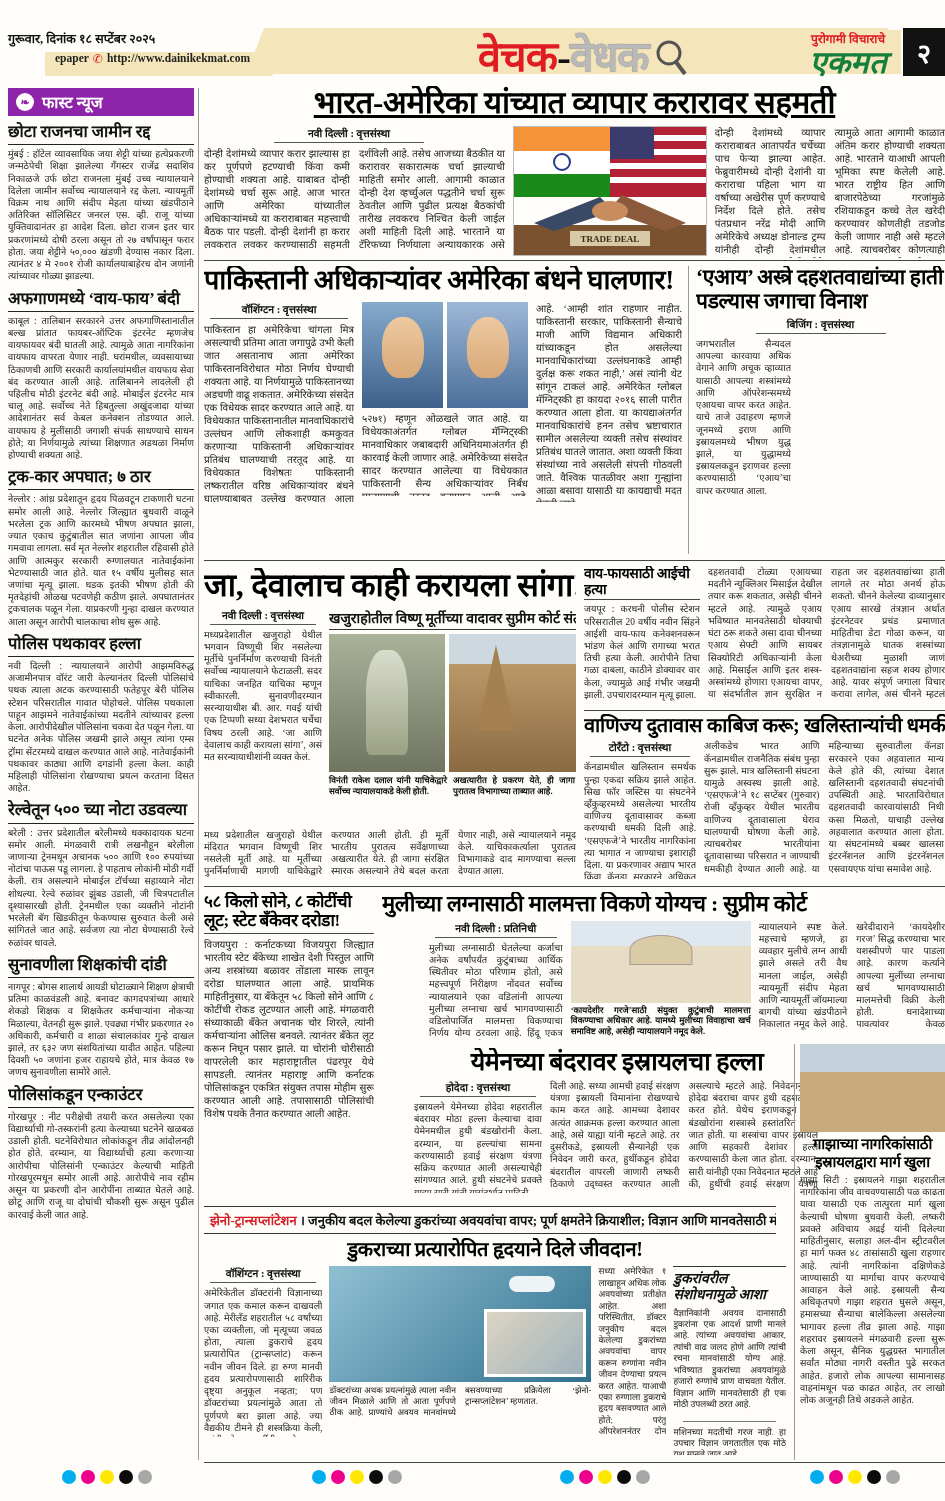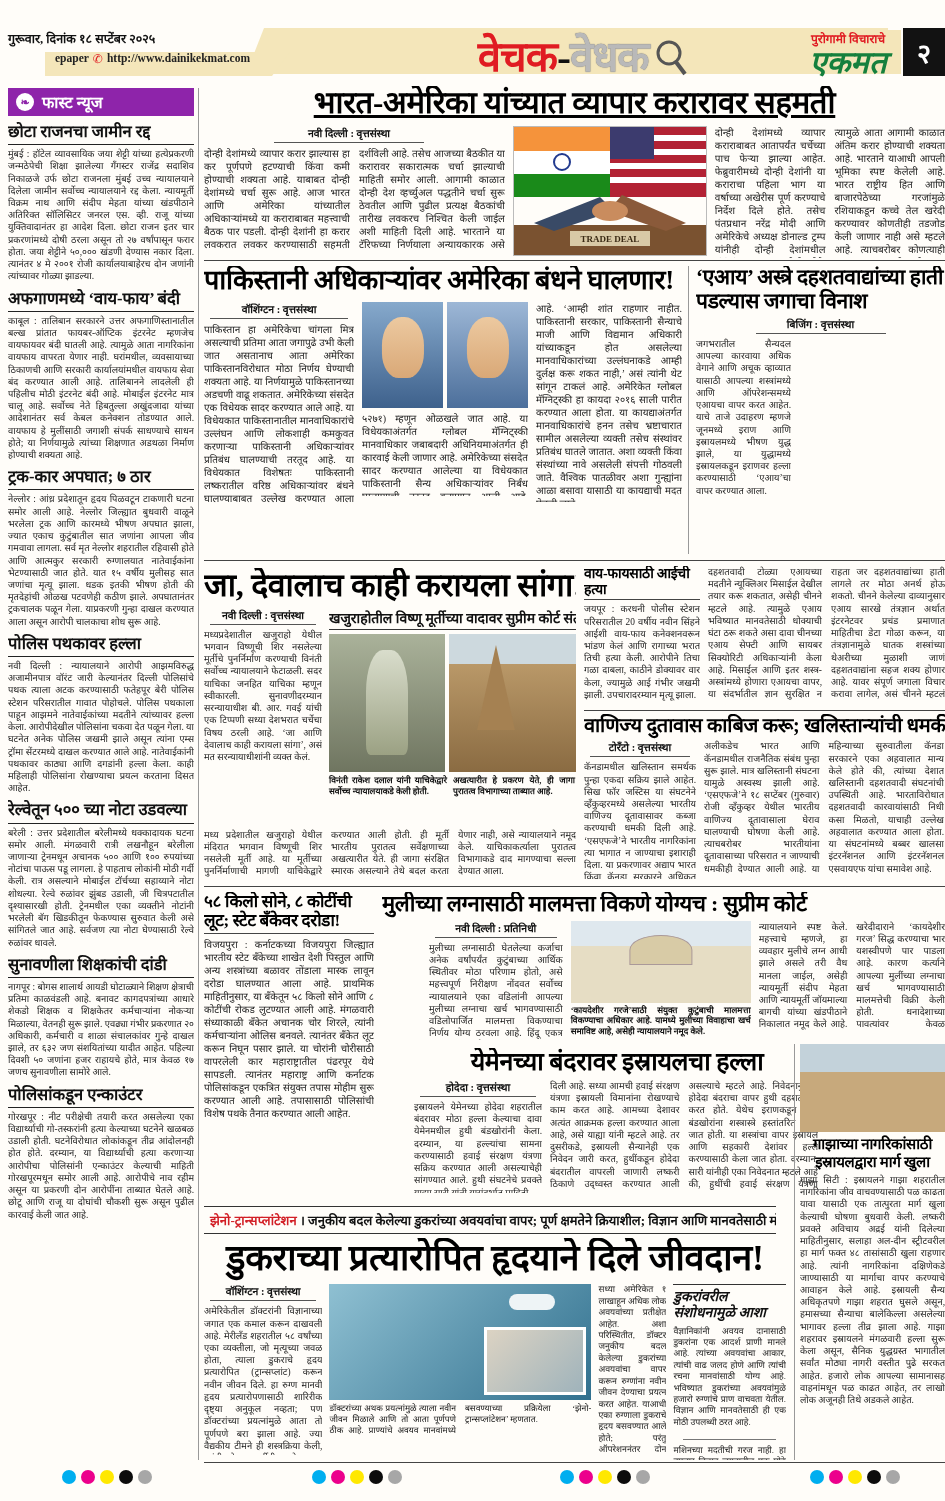--- a/index.html
+++ b/index.html
@@ -275,21 +275,21 @@
     <div class="hl center" style="font-size:15px;margin-top:3px;line-height:1.2;">गाझाच्या नागरिकांसाठी इस्रायलद्वारा मार्ग खुला</div>
     <div class="small-txt" style="margin-top:3px;height:292px;overflow:hidden;">गाझा सिटी : इस्रायलने गाझा शहरातील नागरिकांना जीव वाचवण्यासाठी पळ काढता यावा यासाठी एक तात्पुरता मार्ग खुला केल्याची घोषणा बुधवारी केली. लष्करी प्रवक्ते अविचाय अद्रई यांनी दिलेल्या माहितीनुसार, सलाहा अल-दीन स्ट्रीटवरील हा मार्ग फक्त ४८ तासांसाठी खुला राहणार आहे. त्यांनी नागरिकांना दक्षिणेकडे जाण्यासाठी या मार्गाचा वापर करण्याचे आवाहन केले आहे. इस्रायली सैन्य अधिकृतपणे गाझा शहरात घुसले असून, हमासच्या सैन्याचा बालेकिल्ला असलेल्या भागावर हल्ला तीव्र झाला आहे. गाझा शहरावर इस्रायलने मंगळवारी हल्ला सुरू केला असून, सैनिक युद्धग्रस्त भागातील सर्वांत मोठ्या नागरी वस्तीत पुढे सरकत आहेत. हजारो लोक आपल्या सामानासह वाहनांमधून पळ काढत आहेत, तर लाखो लोक अजूनही तिथे अडकले आहेत.</div>
   </div>
 
   <div class="abs kicker" style="left:204px;top:1206px;width:572px;box-sizing:border-box;">
     <span class="red">झेनो-ट्रान्सप्लांटेशन</span>
     <span>।</span>
     <span>जनुकीय बदल केलेल्या डुकरांच्या अवयवांचा वापर; पूर्ण क्षमतेने क्रियाशील; विज्ञान आणि मानवतेसाठी मोठी उपलब्धी</span>
   </div>
   <div class="abs clip" style="left:204px;top:1238px;width:582px;height:222px;">
-    <div class="hl center nowrap" style="font-size:36px;">डुकराच्या प्रत्यारोपित हृदयाने दिले जीवदान!</div>
+    <div class="hl center nowrap" style="font-size:20px;">डुकराच्या प्रत्यारोपित हृदयाने दिले जीवदान!</div>
     <div style="display:flex;gap:7px;margin-top:6px;">
       <div style="width:122px;">
         <div class="dateline">वॉशिंग्टन : वृत्तसंस्था</div>
         <div class="small-txt" style="height:150px;overflow:hidden;">अमेरिकेतील डॉक्टरांनी विज्ञानाच्या जगात एक कमाल करून दाखवली आहे. मेरीलँड शहरातील ५८ वर्षांच्या एका व्यक्तीला, जो मृत्यूच्या जवळ होता, त्याला डुकराचे हृदय प्रत्यारोपित (ट्रान्सप्लांट) करून नवीन जीवन दिले. हा रुग्ण मानवी हृदय प्रत्यारोपणासाठी शारिरीक दृष्ट्या अनुकूल नव्हता; पण डॉक्टरांच्या प्रयत्नांमुळे आता तो पूर्णपणे बरा झाला आहे. ज्या वैद्यकीय टीमने ही शस्त्रक्रिया केली, त्यांनी गेल्या वर्षीही असेच एक ऑपरेशन केले होते.</div>
       </div>
       <div style="width:262px;">
         <div class="ph ph-surgery" style="width:262px;height:116px;">
           <div class="inset"></div>
         </div>
         <div class="cap cols2" style="margin-top:3px;height:46px;overflow:hidden;font-weight:400;">डॉक्टरांच्या अथक प्रयत्नांमुळे त्याला नवीन जीवन मिळाले आणि तो आता पूर्णपणे ठीक आहे. प्राण्यांचे अवयव मानवांमध्ये बसवण्याच्या प्रक्रियेला ‘झेनो-ट्रान्सप्लांटेशन’ म्हणतात.</div>

